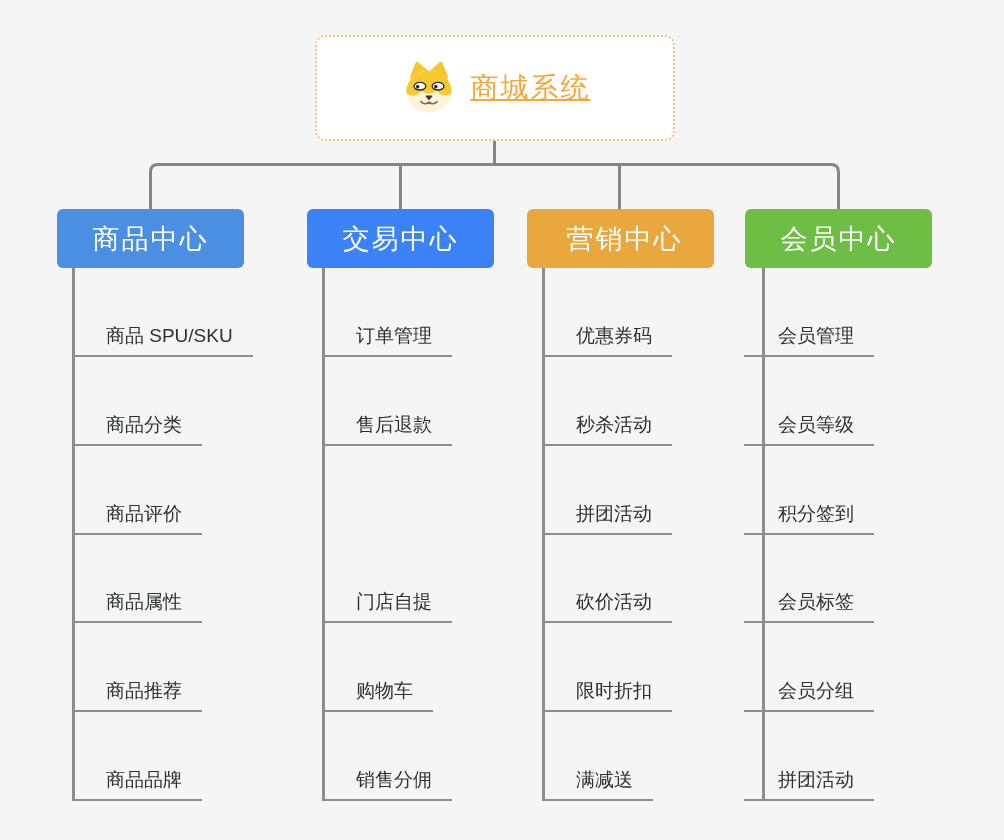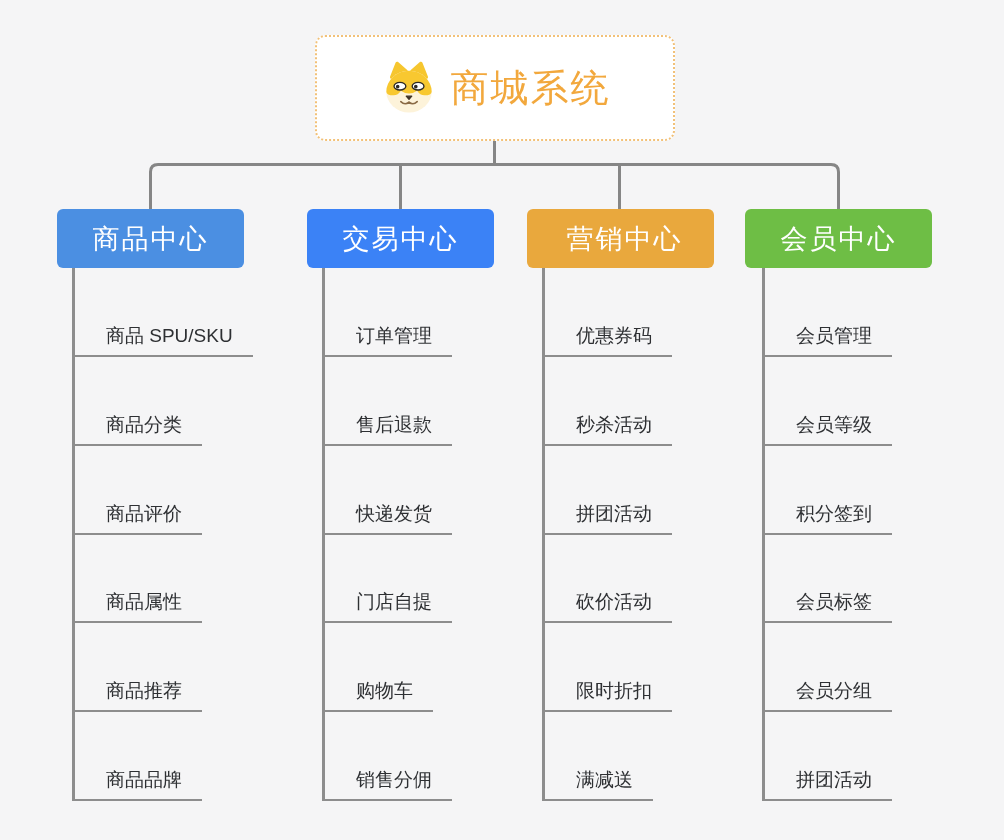--- a/index.html
+++ b/index.html
@@ -28,24 +28,25 @@
     box-sizing: border-box;
     background: #ffffff;
     border: 2px dotted #f2c178;
     border-radius: 10px;
     display: flex;
     align-items: center;
     justify-content: center;
     gap: 13px;
   }
   .root-title {
-    font-size: 38px;
+    font-size: 28px;
     letter-spacing: 2px;
     color: #f2a83d;
     font-weight: 500;
+    text-decoration: underline;
   }
   .dog-icon { width: 58px; height: 56px; display: block; }
   .branch {
     position: absolute;
     top: 209px;
     width: 187px; height: 59px;
     box-sizing: border-box;
     border-radius: 6px;
     display: flex;
     align-items: center;
@@ -77,21 +78,21 @@
     align-items: flex-end;
     padding: 0 20px 6px 34px;
     border-bottom: 2px solid #8d8d8d;
     font-size: 19px;
     color: #2e3033;
     white-space: nowrap;
   }
   .col-0 { left: 72px; }
   .col-1 { left: 322px; }
   .col-2 { left: 542px; }
-  .col-3 { left: 762px; }
+  .col-3 { left: 744px; }
   .row-0 { top: 315px; }
   .row-1 { top: 404px; }
   .row-2 { top: 493px; }
   .row-3 { top: 581px; }
   .row-4 { top: 670px; text-align: center; }
   .row-5 { top: 759px; }
 </style>
 </head>
 <body>
 
@@ -142,21 +143,20 @@
 
   <div class="leaf col-0 row-0">商品 SPU/SKU</div>
   <div class="leaf col-0 row-1">商品分类</div>
   <div class="leaf col-0 row-2">商品评价</div>
   <div class="leaf col-0 row-3">商品属性</div>
   <div class="leaf col-0 row-4">商品推荐</div>
   <div class="leaf col-0 row-5">商品品牌</div>
 
   <div class="leaf col-1 row-0">订单管理</div>
   <div class="leaf col-1 row-1">售后退款</div>
-  <div class="leaf col-1 row-2">快递发货</div>
   <div class="leaf col-1 row-3">门店自提</div>
   <div class="leaf col-1 row-4">购物车</div>
   <div class="leaf col-1 row-5">销售分佣</div>
 
   <div class="leaf col-2 row-0">优惠券码</div>
   <div class="leaf col-2 row-1">秒杀活动</div>
   <div class="leaf col-2 row-2">拼团活动</div>
   <div class="leaf col-2 row-3">砍价活动</div>
   <div class="leaf col-2 row-4">限时折扣</div>
   <div class="leaf col-2 row-5">满减送</div>

